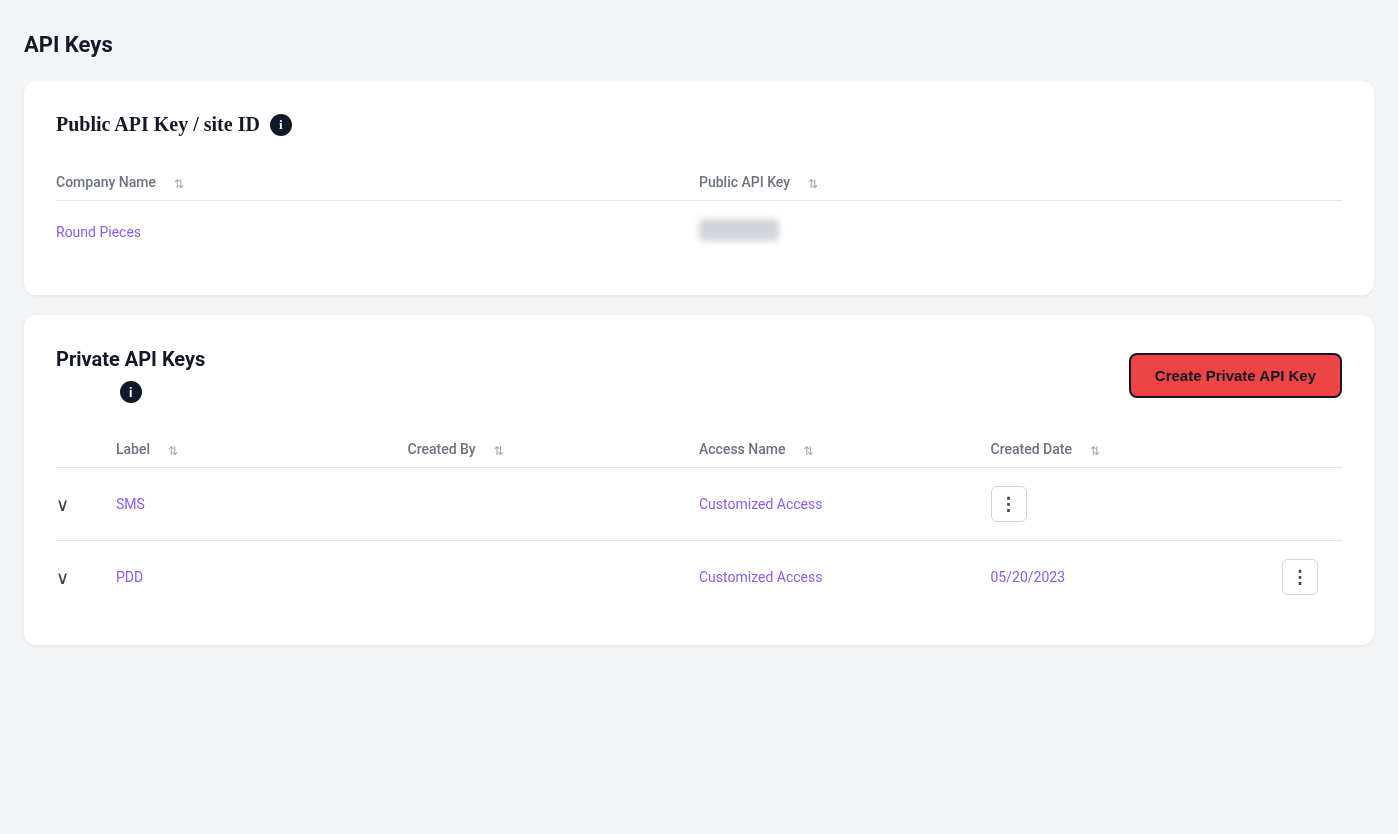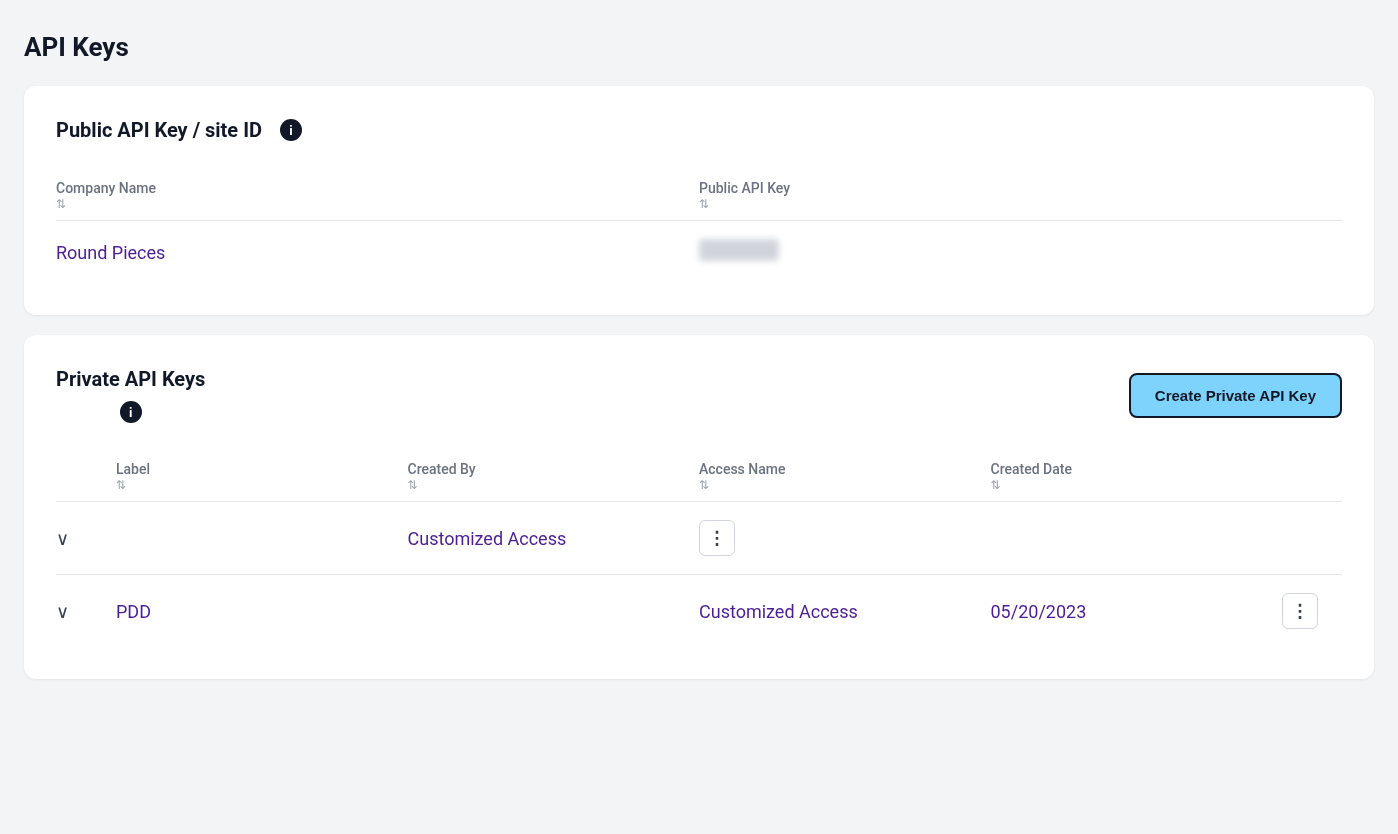--- a/index.html
+++ b/index.html
@@ -11,39 +11,40 @@
     body {
       font-family: -apple-system, BlinkMacSystemFont, 'Segoe UI', Roboto, sans-serif;
       background-color: #f3f4f6;
       padding: 32px 24px;
       min-height: 834px;
       width: 1398px;
       color: #111827;
     }
 
     [data-name="page-title"] {
-      font-size: 26px;
+      font-size: 22px;
       font-weight: 700;
       margin-bottom: 24px;
       color: #111827;
     }
 
     .card {
       background: #ffffff;
       border-radius: 12px;
       padding: 32px;
       margin-bottom: 20px;
       box-shadow: 0 1px 3px rgba(0,0,0,0.07);
     }
 
     .card-header {
       display: flex;
       align-items: center;
-      gap: 18px;
+      gap: 10px;
       margin-bottom: 28px;
+      font-family: Liberation Serif, serif;
     }
 
     .card-title {
       font-size: 20px;
       font-weight: 700;
       color: #111827;
     }
 
     .info-icon {
       width: 22px;
@@ -70,21 +71,21 @@
     .private-header-left {
       display: flex;
       align-items: center;
       gap: 10px;
       flex-direction: column;
     }
 
     [data-name="create-private-key-button"] {
       padding: 12px 24px;
       border: 2px solid #111827;
-      background: #7dd3fc;
+      background: #ef4444;
       border-radius: 8px;
       font-size: 15px;
       font-weight: 600;
       color: #111827;
       cursor: pointer;
       white-space: nowrap;
     }
 
     
     .table-container {
@@ -93,28 +94,27 @@
 
     .table-header-row {
       display: grid;
       grid-template-columns: 60px 1fr 1fr 1fr 1fr 60px;
       padding: 10px 0;
       border-bottom: 1px solid #e5e7eb;
     }
 
     .table-col-header {
       display: flex;
-      align-items: flex-start;
-      gap: 2px;
+      align-items: flex-end;
+      gap: 18px;
       font-size: 14px;
       font-weight: 500;
       color: #6b7280;
       cursor: pointer;
       user-select: none;
-      flex-direction: column;
     }
 
     
     .sort-arrows {
       font-size: 12px;
       color: #9ca3af;
       line-height: 1;
     }
 
     .table-row {
@@ -134,22 +134,22 @@
       align-items: center;
     }
 
     .chevron-down {
       font-size: 18px;
       color: #374151;
       cursor: pointer;
     }
 
     .cell-text {
-      font-size: 18px;
-      color: #4c1d95;
+      font-size: 14px;
+      color: #8b5cf6;
     }
 
     .three-dot-btn {
       width: 36px;
       height: 36px;
       border: 1px solid #d1d5db;
       border-radius: 6px;
       background: #fff;
       cursor: pointer;
       display: flex;
@@ -249,20 +249,21 @@
         <span data-name="created-date-col-label">Created Date</span>
         <span class="sort-arrows" data-name="created-date-sort-icon">⇅</span>
       </div>
       <div data-name="actions-col-header"></div>
     </div>
 
     <div class="table-row" data-name="table-row">
       <div class="chevron-cell" data-name="sms-expand-cell">
         <span class="chevron-down" data-name="sms-chevron-icon">∨</span>
       </div>
+      <div class="cell-text" data-name="sms-label-cell">SMS</div>
       <div class="cell-text" data-name="sms-created-by-cell"></div>
       <div class="cell-text" data-name="sms-access-level-cell">Customized Access</div>
       <div data-name="sms-actions-cell">
         <button class="three-dot-btn" data-name="sms-more-options-button">⋮</button>
       </div>
     </div>
 
     <div class="table-row" data-name="table-row">
       <div class="chevron-cell" data-name="pdd-expand-cell">
         <span class="chevron-down" data-name="pdd-chevron-icon">∨</span>

